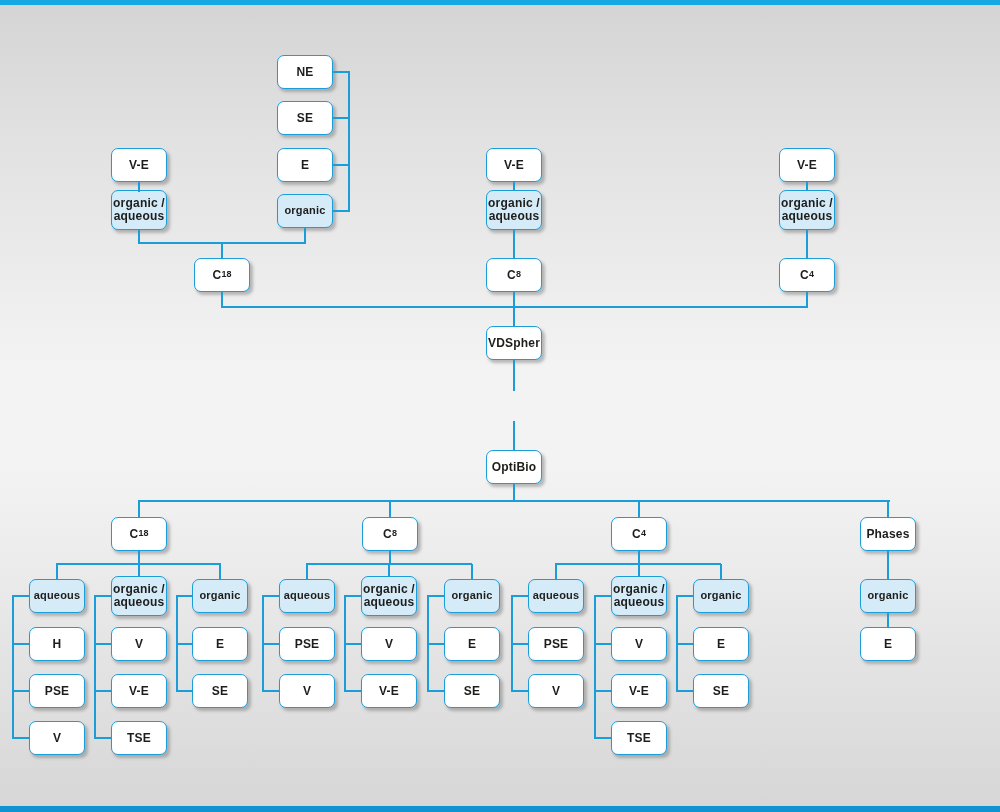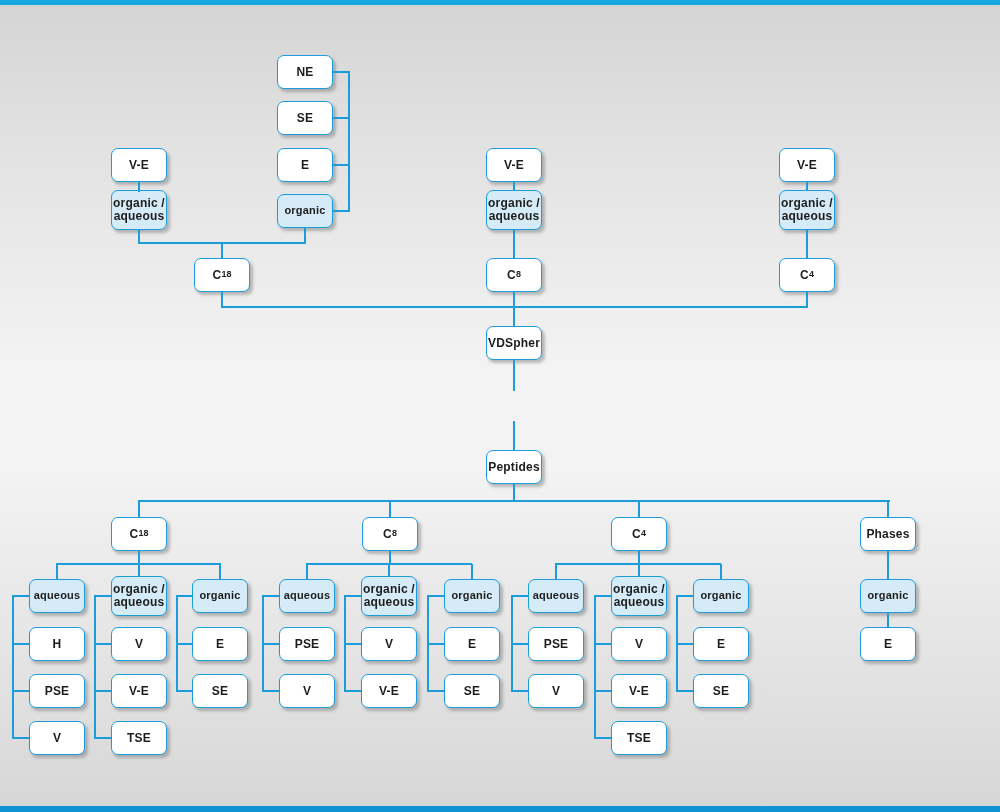--- a/index.html
+++ b/index.html
@@ -80,21 +80,21 @@
 
   <i class="vl" style="left:221px;top:292px;height:16px"></i>
   <i class="vl" style="left:513px;top:292px;height:34px"></i>
   <i class="vl" style="left:806px;top:292px;height:16px"></i>
   <i class="hl" style="left:221px;top:306px;width:587px"></i>
   <div class="box" style="left:486px;top:326px">VDSpher</div>
   <i class="vl" style="left:513px;top:360px;height:31px"></i>
 
 
   <i class="vl" style="left:513px;top:421px;height:29px"></i>
-  <div class="box" style="left:486px;top:450px">Peptides</div>
+  <div class="box" style="left:486px;top:450px">OptiBio</div>
   <i class="vl" style="left:513px;top:484px;height:17px"></i>
   <i class="hl" style="left:138px;top:500px;width:752px"></i>
   <i class="vl" style="left:138px;top:501px;height:16px"></i>
   <i class="vl" style="left:389px;top:501px;height:16px"></i>
   <i class="vl" style="left:638px;top:501px;height:16px"></i>
   <i class="vl" style="left:887px;top:501px;height:16px"></i>
 
   <div class="box" style="left:111px;top:517px">C<i class="dg">18</i></div>
   <div class="box" style="left:362px;top:517px">C<i class="dg">8</i></div>
   <div class="box" style="left:611px;top:517px">C<i class="dg">4</i></div>

